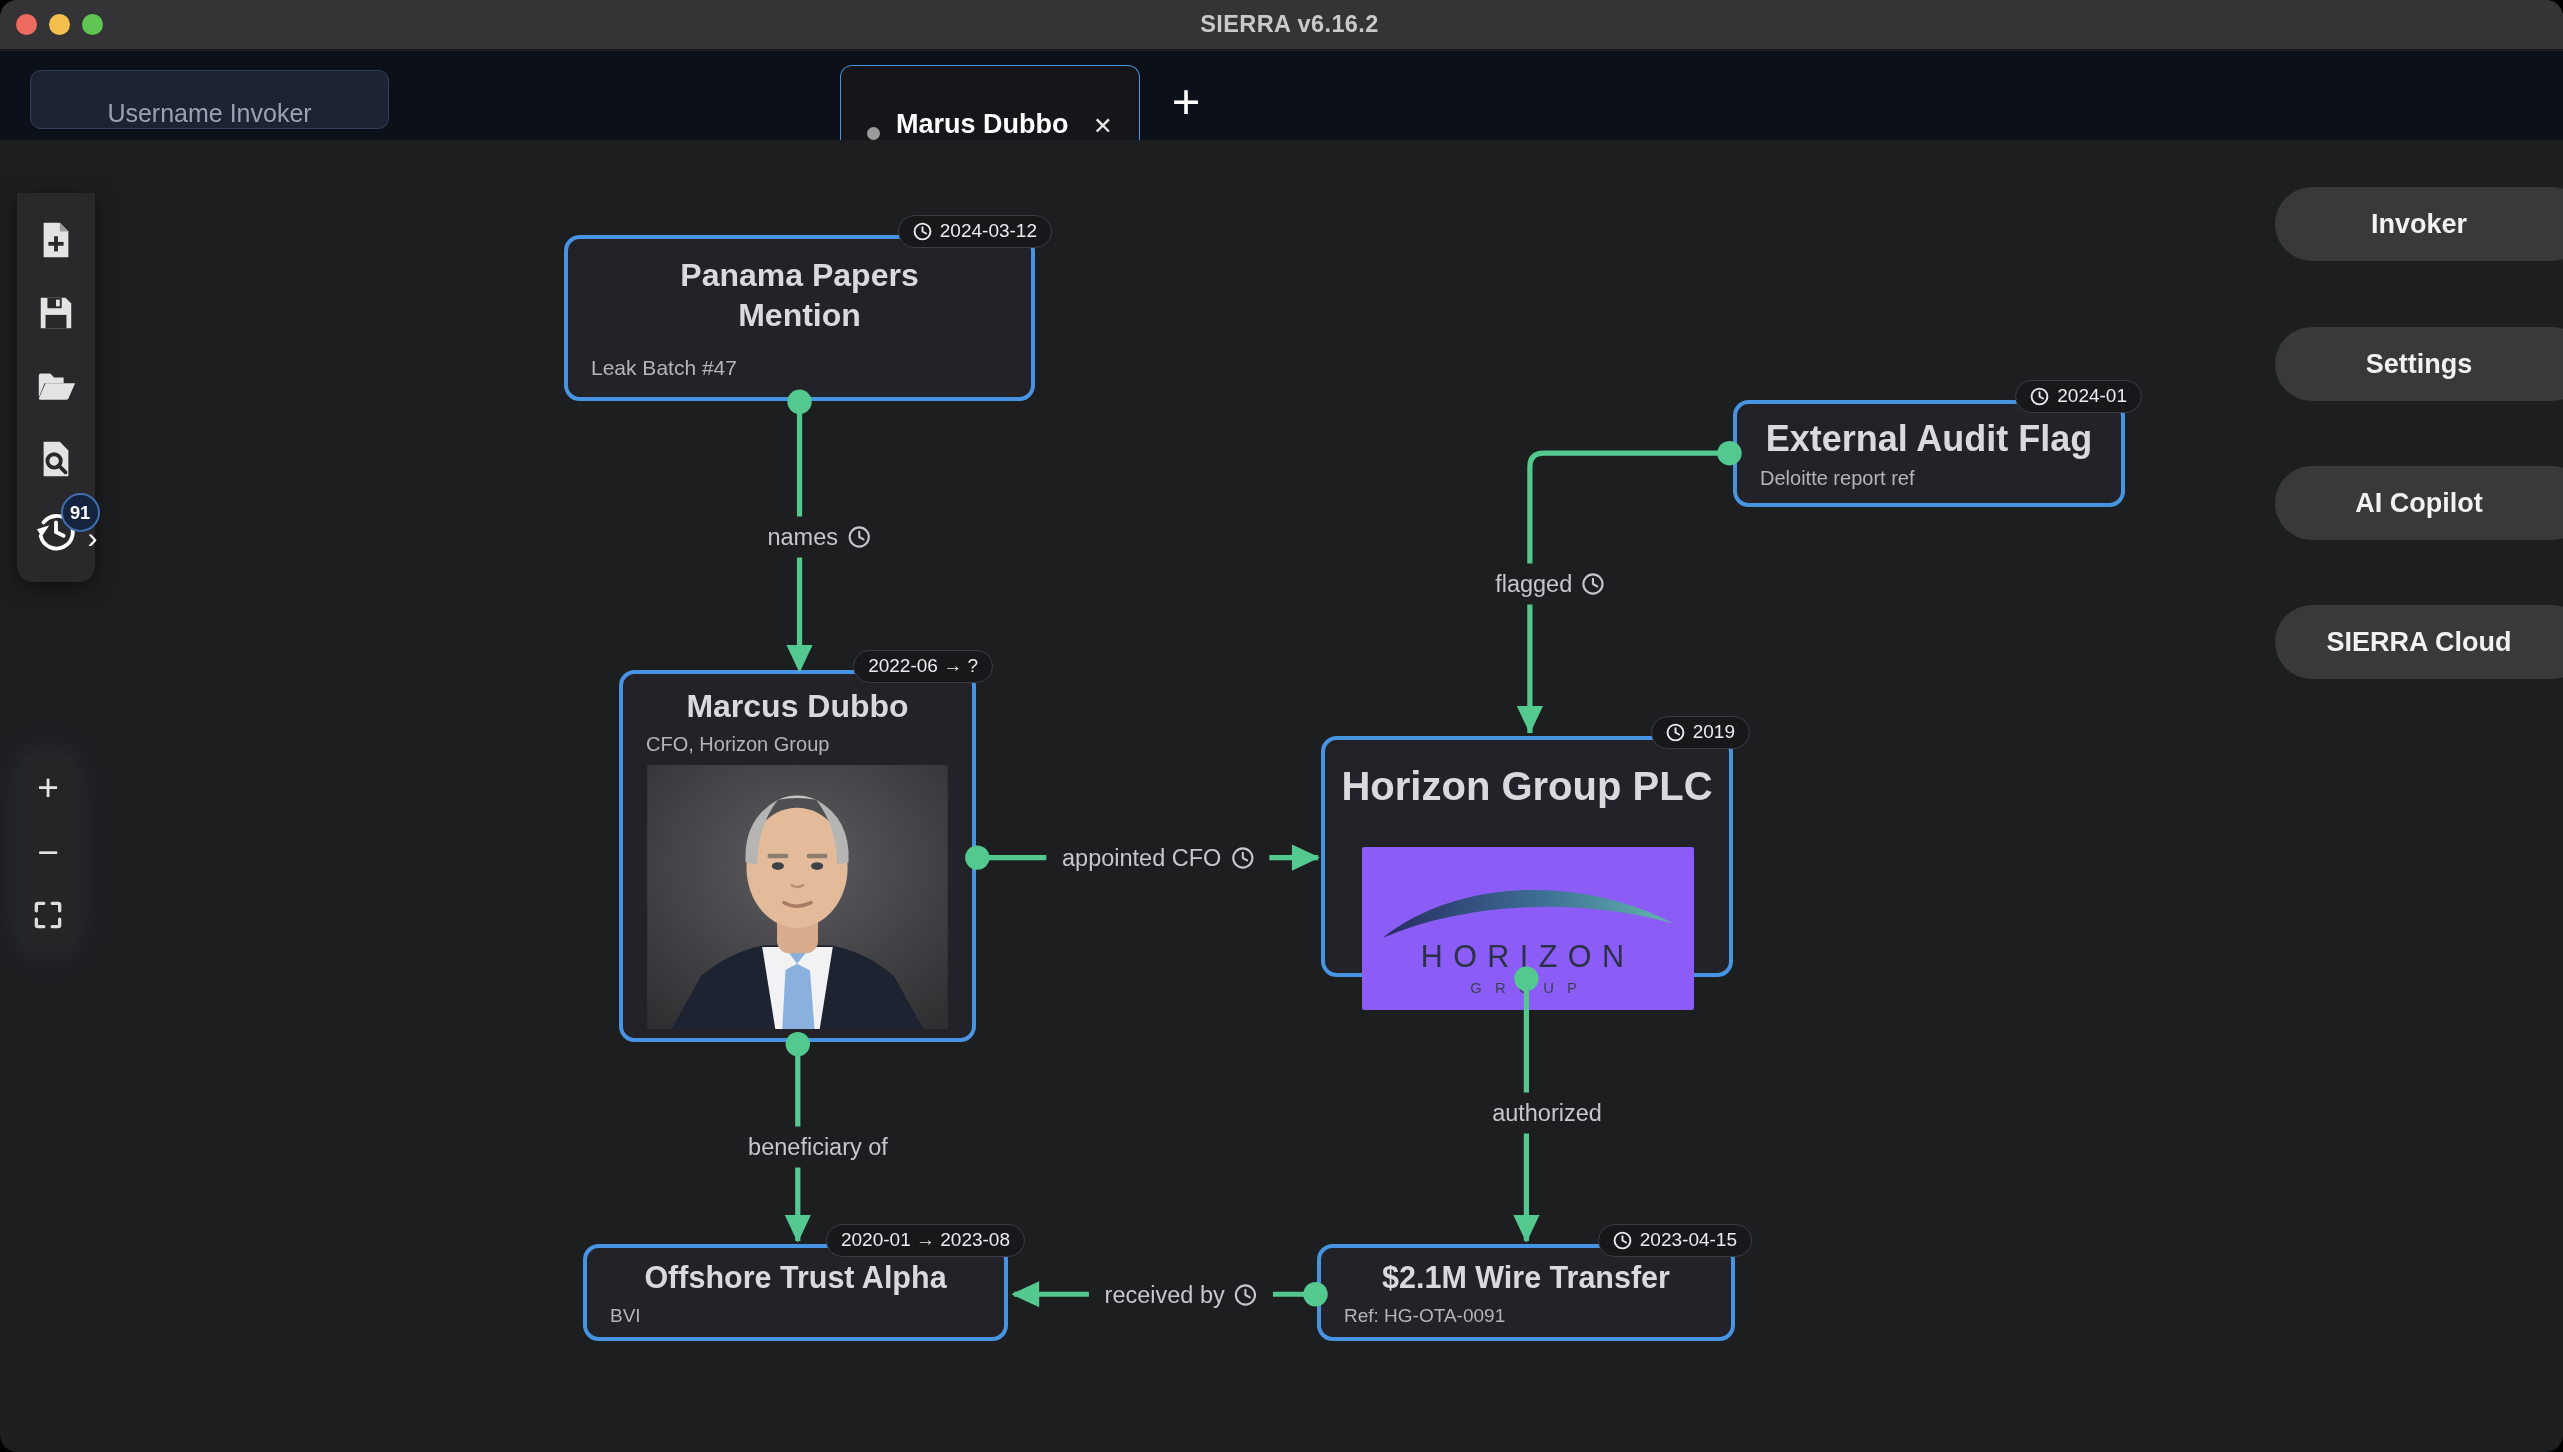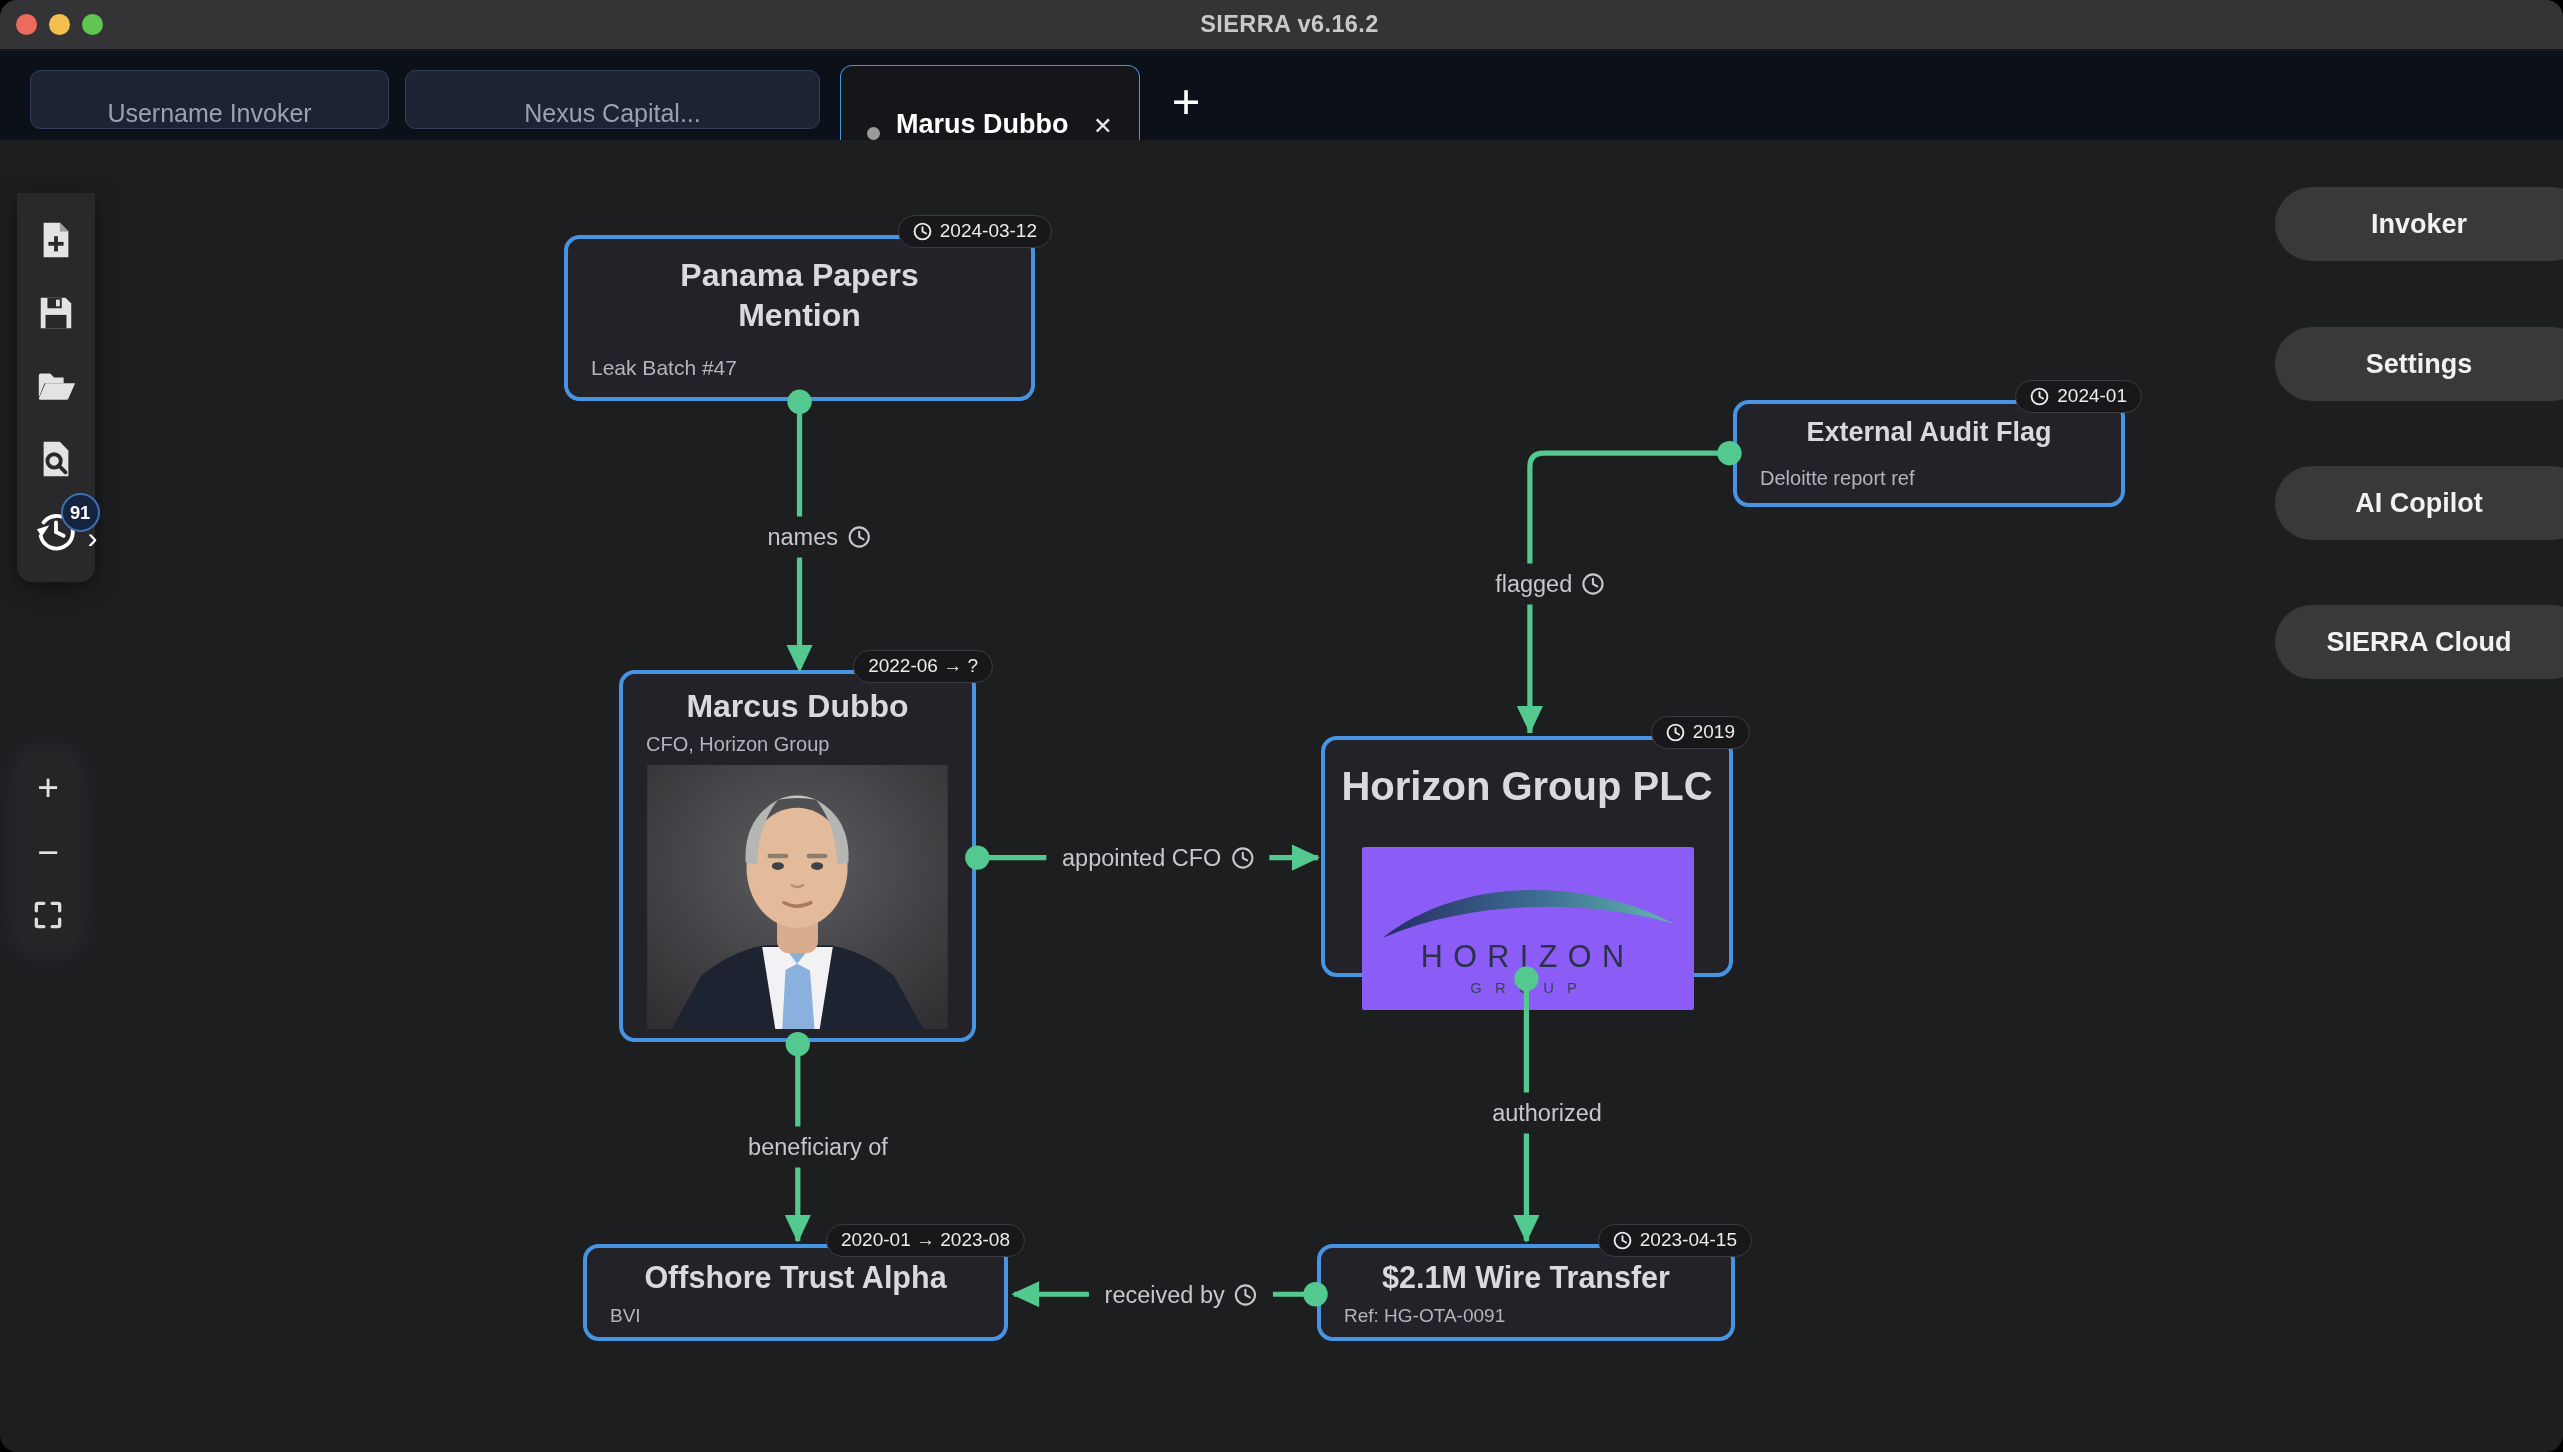--- a/index.html
+++ b/index.html
@@ -49,21 +49,21 @@
   .n-panama{left:564px;top:235px;width:471px;height:166px;}
   .n-panama .node-title{margin-top:15.7px;font-size:32px;padding:0 77px;}
   .n-panama .node-sub{left:23px;bottom:17.4px;}
 
   .n-marcus{left:619px;top:670px;width:357px;height:372px;}
   .n-marcus .node-title{margin-top:12.2px;font-size:32px;}
   .n-marcus .node-sub{position:static;display:block;margin:7px 0 0 23px;font-size:20px;}
   .photo{display:block;margin:8.7px 0 0 23.5px;width:301px;height:264px;border-radius:1.7px;}
 
   .n-audit{left:1733px;top:400px;width:392px;height:107px;}
-  .n-audit .node-title{margin-top:12.2px;font-size:27px;}
+  .n-audit .node-title{margin-top:12.2px;font-size:36px;}
   .n-audit .node-sub{left:23px;bottom:13px;font-size:20px;}
 
   .n-horizon{left:1321px;top:736px;width:412px;height:241px;}
   .n-horizon .node-title{margin-top:21px;font-size:40px;}
   .logo-box{position:absolute;left:37px;top:63px;width:332px;height:163px;background:#8b5cf6;border-radius:2.6px;margin-top:44px;}
 
   .n-trust{left:583px;top:1244px;width:425px;height:97px;}
   .n-trust .node-title{margin-top:9.6px;font-size:30.5px;}
   .n-trust .node-sub{left:23px;bottom:9.6px;font-size:19px;}
 
@@ -91,23 +91,20 @@
       <div class="light red"></div>
       <div class="light yellow"></div>
       <div class="light green"></div>
     </div>
     <div class="win-title">SIERRA v6.16.2</div>
   </div>
 
   <div class="tabbar">
     <div class="tab t0">
       <span>Username Invoker</span>
-    </div>
-    <div class="tab t1">
-      <span>Nexus Capital...</span>
     </div>
     <div class="tab active">
       <span class="tab-dot"></span>
       <span>Marus Dubbo</span>
       <span class="tab-close">✕</span>
     </div>
     <div class="newtab">+</div>
   </div>
 
   <div class="tool-rail">

